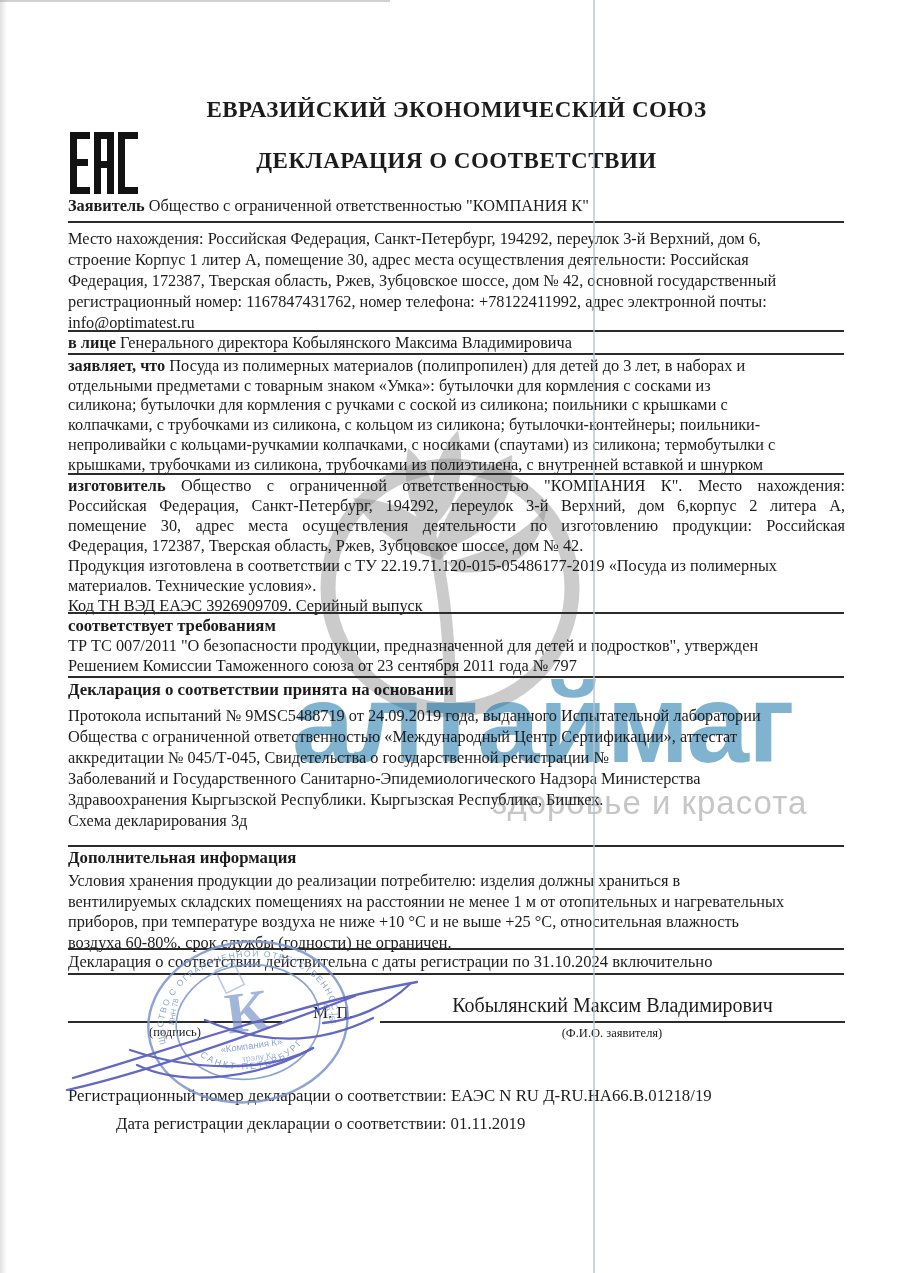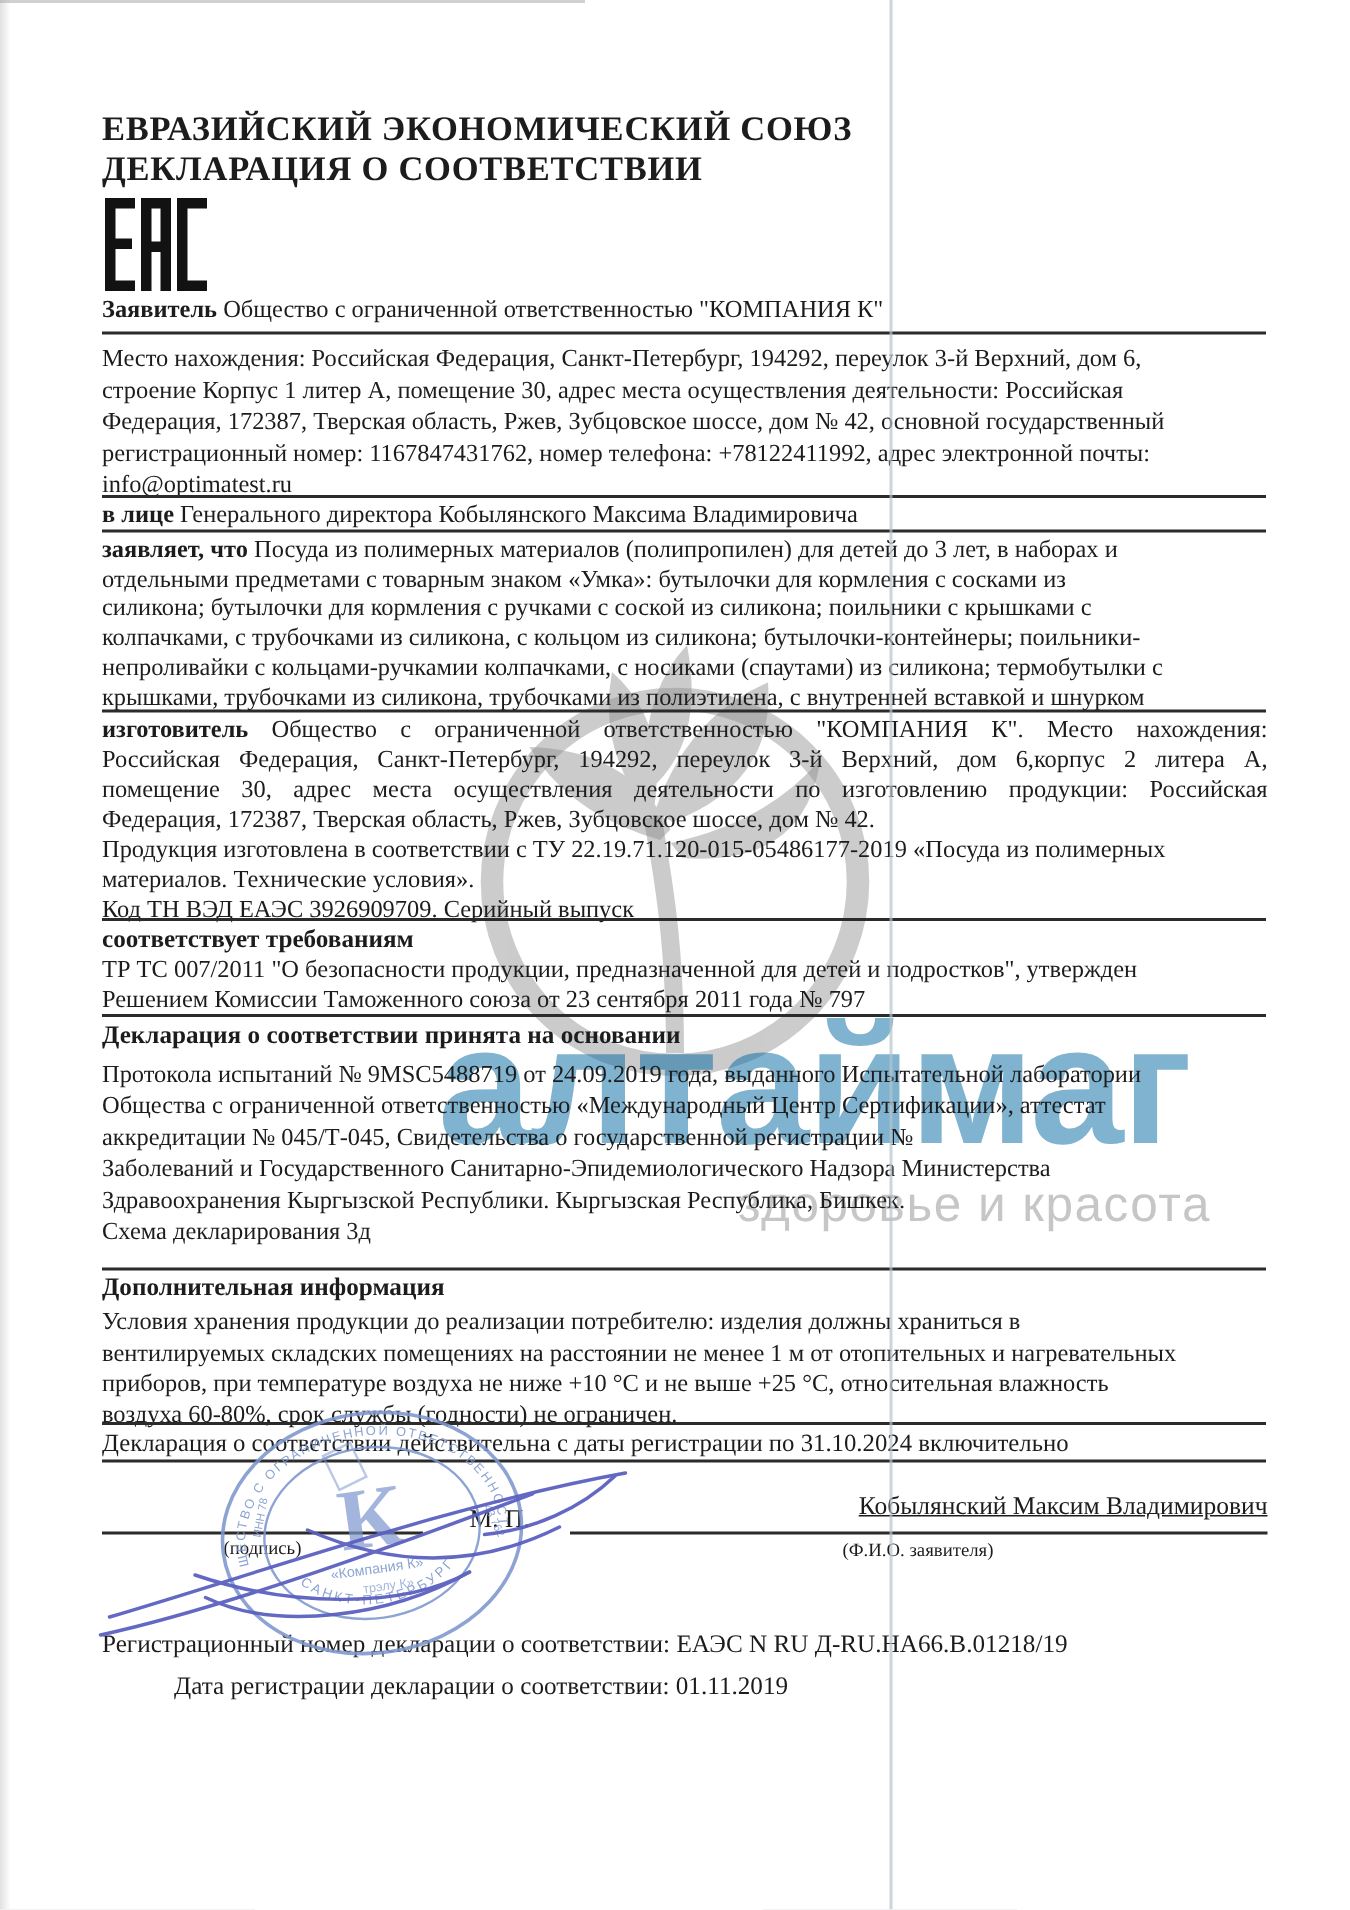--- a/index.html
+++ b/index.html
@@ -7,21 +7,21 @@
     position:relative; width:900px; height:1273px; background:#ffffff;
     font-family:"Liberation Serif", serif; color:#1c1c1c; overflow:hidden;
     margin:0 auto;
   }
   .layer{position:absolute;inset:0;}
   
   .block{position:absolute; left:68px; width:777px;}
   .ln{white-space:nowrap; font-size:16.3px;}
   .just{white-space:normal; text-align:justify; text-align-last:justify; overflow:hidden;}
   .bold{font-weight:normal;}
-  .title-line{font-size:23px; font-weight:bold; letter-spacing:.5px; text-align:left; line-height:27px;}
+  .title-line{font-size:23px; font-weight:bold; letter-spacing:.5px; text-align:center; line-height:27px;margin-top:24px;}
   .heading{font-size:16.8px; font-weight:bold;}
   .rule{position:absolute; background:#2b2b2b;}
   .caption{font-size:12.5px;}
   
   .wm-word{
     position:absolute; left:292px; top:668px; font-family:"Liberation Sans",sans-serif;
     font-weight:bold; font-size:112px; line-height:112px; color:#0369a1; opacity:.5;
     letter-spacing:-1px;
   }
   .wm-tagline{
@@ -149,21 +149,21 @@
       <div class="ln">воздуха 60-80%, срок службы (годности) не ограничен.</div>
     </div>
     <div class="rule" style="top:948px; left:68px; width:776px; height:1.5px;"></div>
 
     <div class="block" style="top:952px; line-height:20px;">
       <div class="ln bold" style="font-size:16.5px;">Декларация о соответствии  действительна с даты регистрации по 31.10.2024 включительно</div>
     </div>
     <div class="rule" style="top:973px; left:68px; width:776px; height:1.5px;"></div>
 
     <div style="position:absolute; left:313px; top:1003px; font-size:17px;">М. П.</div>
-    <div style="position:absolute; left:380px; top:994px; width:465px; text-align:right; font-size:17px;text-decoration:underline;">Кобылянский Максим Владимирович</div>
+    <div style="position:absolute; left:380px; top:994px; width:465px; text-align:center; font-size:20px;">Кобылянский Максим Владимирович</div>
     <div class="rule" style="top:1021px; left:68px; width:214px; height:1.5px;"></div>
     <div class="rule" style="top:1021px; left:380px; width:465px; height:1.5px;"></div>
     <div class="caption" style="position:absolute; left:100px; top:1025px; width:150px; text-align:center;">(подпись)</div>
     <div class="caption" style="position:absolute; left:537px; top:1026px; width:150px; text-align:center;">(Ф.И.О. заявителя)</div>
 
     <div class="block" style="top:1086px; line-height:20px;">
       <div class="ln bold" style="font-size:16.8px;">Регистрационный номер декларации о соответствии: ЕАЭС N RU Д-RU.НА66.В.01218/19</div>
     </div>
     <div class="block" style="top:1114px; line-height:20px;margin-left:48px;">
       <div class="ln bold" style="font-size:16.8px;">Дата регистрации декларации о соответствии: 01.11.2019</div>

